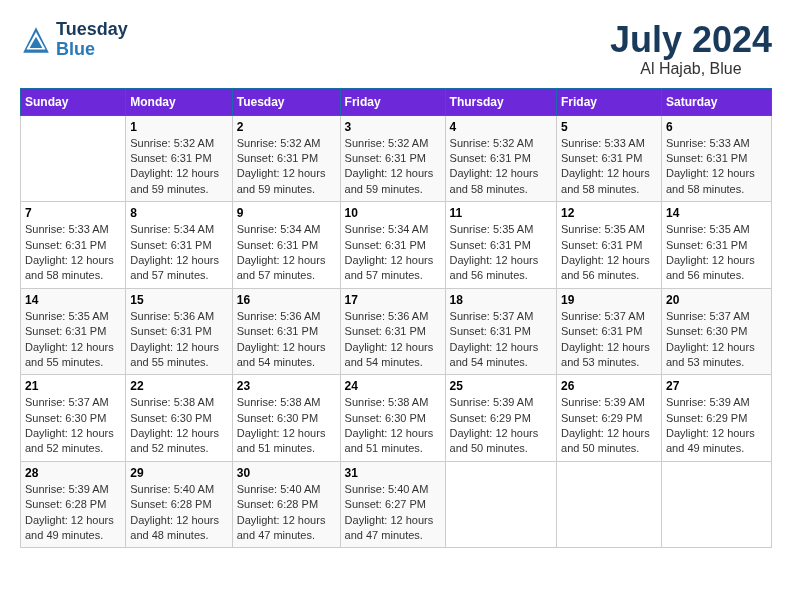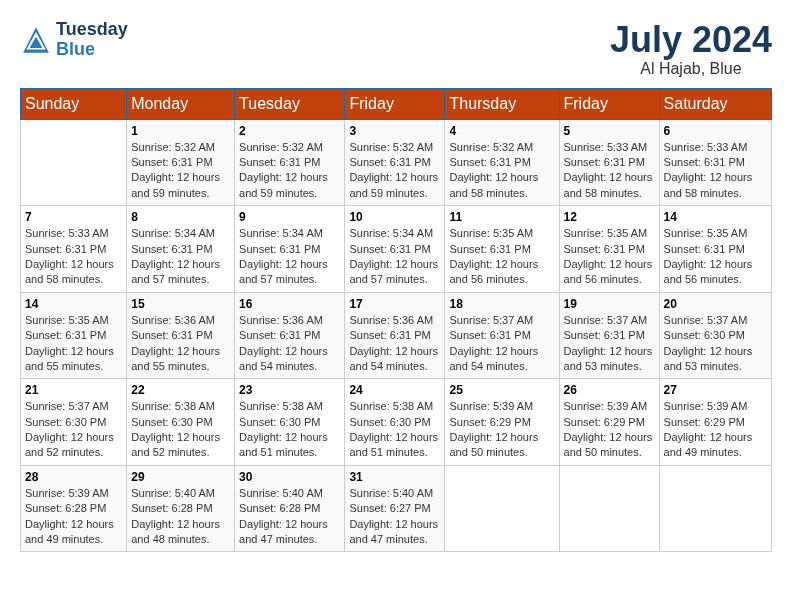--- a/index.html
+++ b/index.html
@@ -44,26 +44,26 @@
     .location {
       font-size: 16px;
       color: #333;
     }
     table {
       width: 100%;
       border-collapse: collapse;
       font-size: 11px;
     }
     thead tr th {
-      background-color: #c2410c;
+      background-color: #6d28d9;
       color: #fff;
       padding: 6px 4px;
       text-align: left;
-      font-size: 16px;
-      font-weight: normal;
+      font-size: 12px;
+      font-weight: bold;
       border: 1px solid #1a6aa8;
     }
     tbody tr td {
       border: 1px solid #ccc;
       padding: 4px 4px;
       vertical-align: top;
       min-height: 70px;
       background: #fff;
     }
     tbody tr:nth-child(odd) td {

